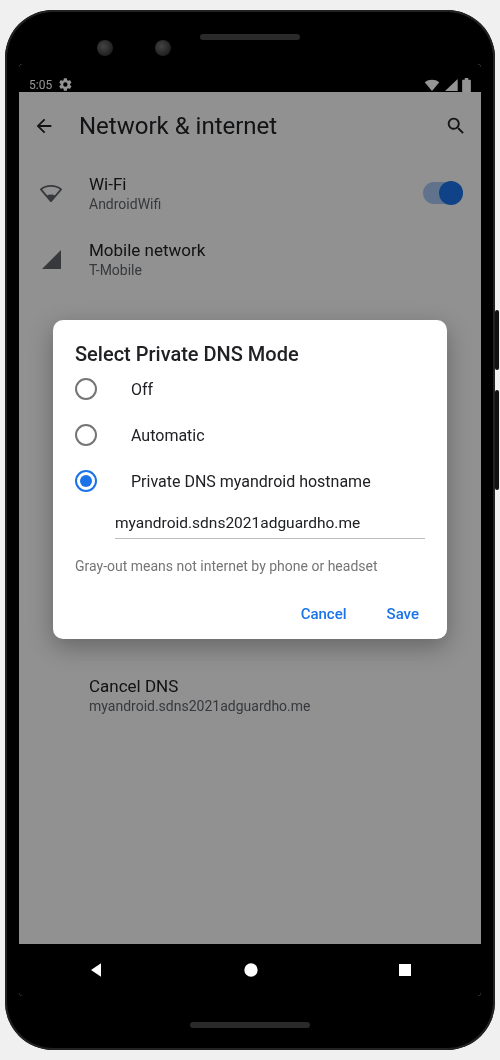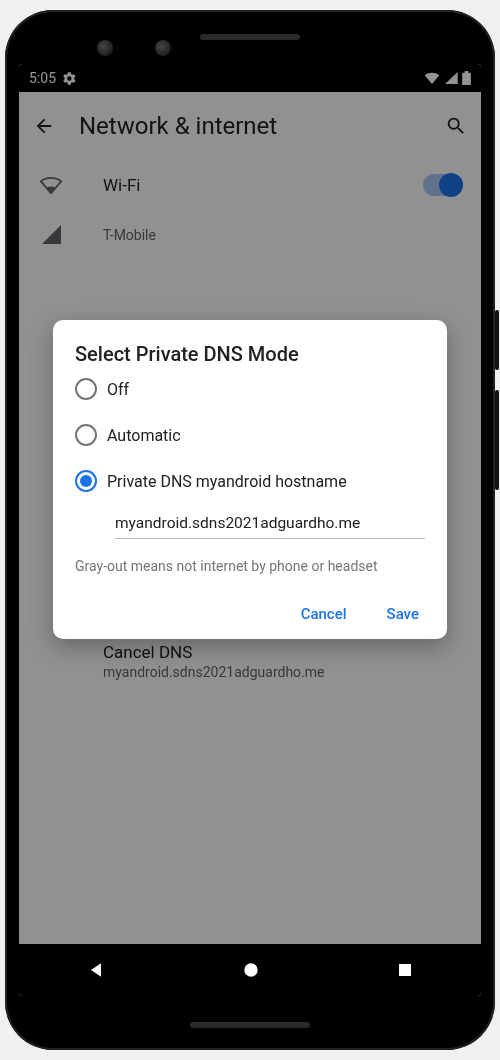--- a/index.html
+++ b/index.html
@@ -59,24 +59,24 @@
     background: #fafafa;
     border-radius: 4px;
     overflow: hidden;
   }
   
   .statusbar {
     height: 28px;
     background: #000;
     color: #fff;
     display: flex;
-    align-items: center;
+    align-items: flex-end;
     justify-content: space-between;
     padding: 0 10px;
-    font-size: 14px;
+    font-size: 12px;
   }
   .statusbar .left { display:flex; align-items:center; gap:6px;}
   .statusbar .right { display:flex; align-items:center; gap:4px;}
   .statusbar svg { fill:#fff; }
   
   .navbar {
     position: absolute;
     left:0; right:0; bottom:0;
     height: 52px;
     background: #000;
@@ -99,21 +99,21 @@
     gap: 24px;
     font-size: 24px;
     color:#202124;
     justify-content:space-between;
   }
   .appbar .title { flex:1; }
   .list-item {
     display:flex;
     align-items:center;
     padding: 14px 18px;
-    gap: 38px;
+    gap: 24px;
   }
   .list-item .icon-col { width:28px; display:flex; justify-content:center; color:#5f6368;}
   .list-item .texts { flex:1; }
   .list-item .primary { font-size:17px; color:#202124; }
   .list-item .secondary { font-size:14px; color:#5f6368; margin-top:2px;}
   .switch {
     width:40px; height:22px;
     background:#a7c7f2;
     border-radius:11px;
     position:relative;
@@ -140,21 +140,21 @@
   }
   .dialog h2 {
     font-size:20px;
     font-weight:500;
     color:#202124;
     margin-bottom:0;
   }
   .radio-row {
     display:flex;
     align-items:center;
-    gap:10px;
+    gap:34px;
     padding:12px 0;
   }
   .radio {
     width:22px; height:22px;
     border:2px solid #757575;
     border-radius:50%;
     flex-shrink:0;
     position:relative;
   }
   .radio.checked { border-color:#1a73e8; }
@@ -247,33 +247,35 @@
 
       <div class="list-item">
         <div class="icon-col">
             <svg width="22" height="18" viewBox="0 0 24 18">
               <path d="M12 18l11-13C17 0 7 0 1 5l11 13z" fill="none" stroke="#5f6368" stroke-width="2"></path>
               <path d="M12 18l5-6c-3-2-7-2-10 0l5 6z" fill="#5f6368"></path>
             </svg>
           </div>
         <div class="texts">
           <div class="primary">Wi-Fi</div>
+          <div class="secondary">AndroidWifi</div>
         </div>
         <div class="switch">
             <div class="thumb"></div>
           </div>
       </div>
 
       <div class="list-item">
         <div class="icon-col">
             <svg width="20" height="20" viewBox="0 0 20 20">
               <path d="M1 20L20 20 20 1z" fill="#5f6368"></path>
             </svg>
           </div>
         <div class="texts">
+          <div class="primary">Mobile network</div>
           <div class="secondary">T-Mobile</div>
         </div>
       </div>
 
       <div style="height:370px"></div>
 
       <div class="list-item">
         <div class="icon-col"></div>
         <div class="texts">
           <div class="primary">Cancel DNS</div>

